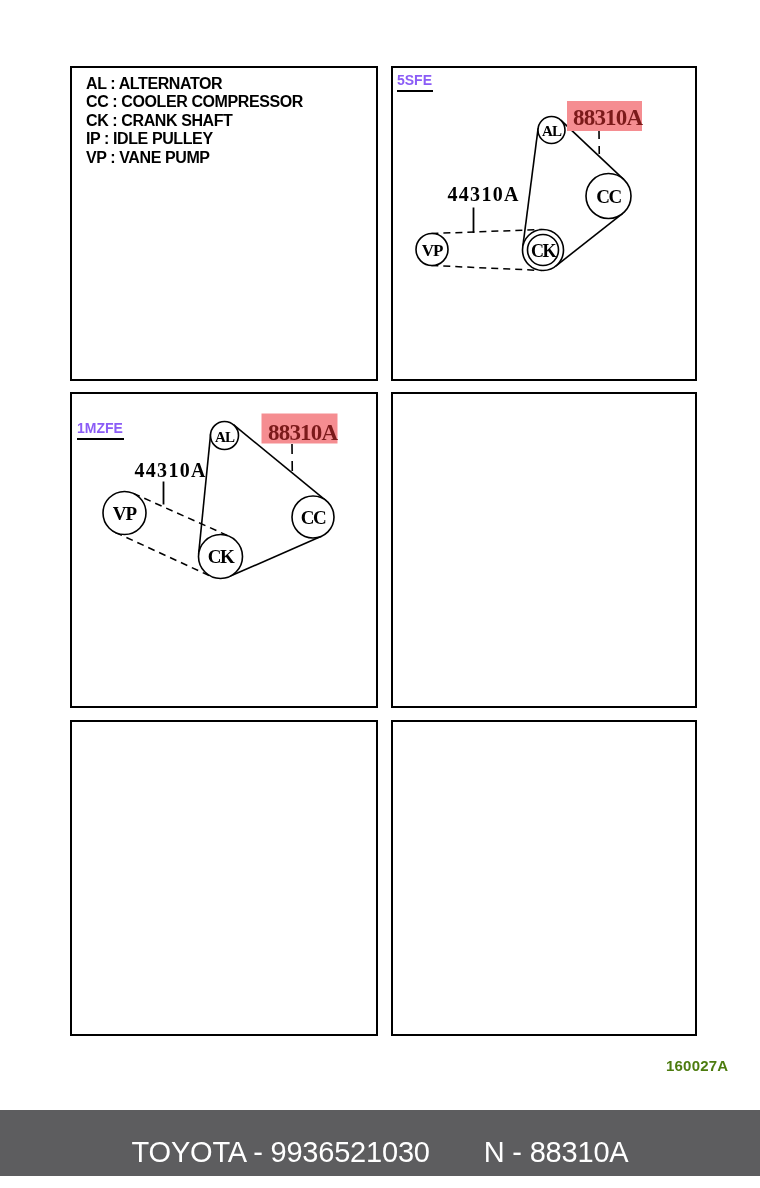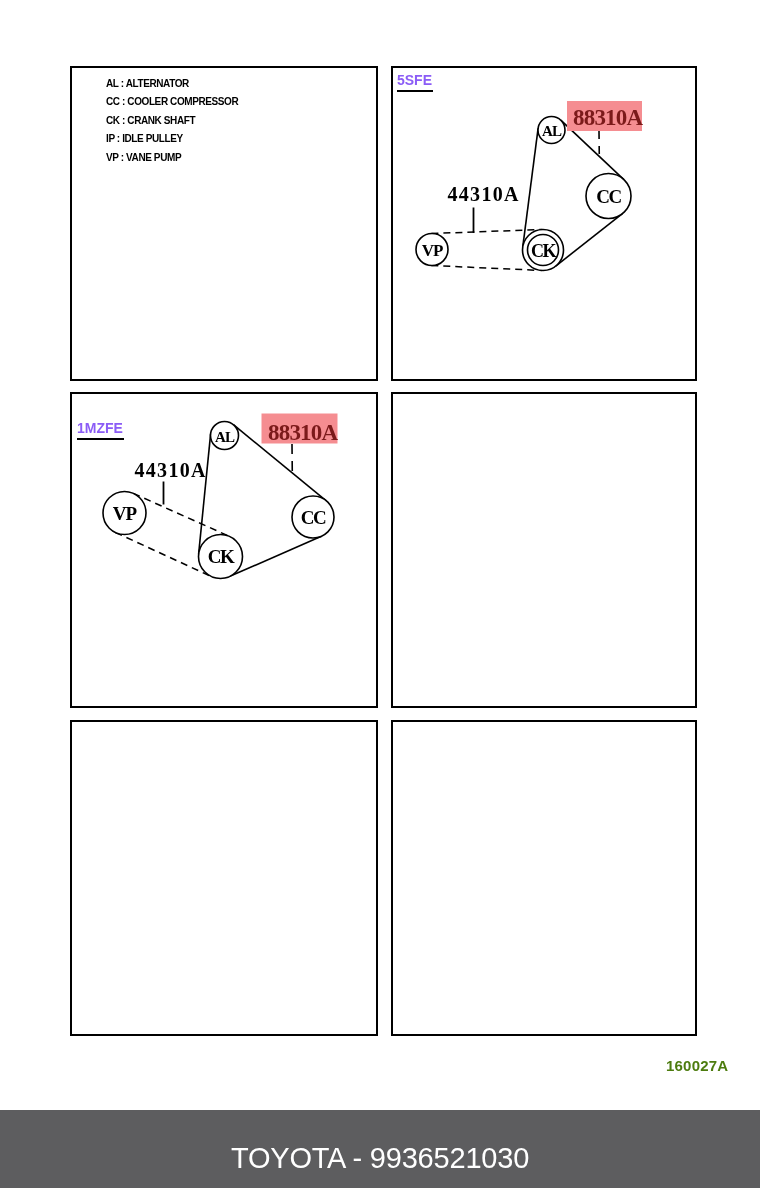--- a/index.html
+++ b/index.html
@@ -5,31 +5,31 @@
 html,body{margin:0;padding:0;}
 body{width:760px;height:1188px;background:#fff;position:relative;overflow:hidden;
      font-family:"Liberation Sans",sans-serif;}
 .box{position:absolute;border:2px solid #000;background:#fff;box-sizing:border-box;}
 #legend{left:70px;top:66px;width:308px;height:315px;}
 #b5sfe{left:391px;top:66px;width:306px;height:315px;}
 #b1mz{left:70px;top:392px;width:308px;height:316px;}
 #bmr{left:391px;top:392px;width:306px;height:316px;}
 #bbl{left:70px;top:720px;width:308px;height:316px;}
 #bbr{left:391px;top:720px;width:306px;height:316px;}
-.leg{position:absolute;left:86px;top:75px;font-size:10px;font-weight:bold;
-     line-height:18.4px;color:#000;letter-spacing:-0.4px;white-space:pre;margin-left:20px;}
+.leg{position:absolute;left:86px;top:75px;font-size:16px;font-weight:bold;
+     line-height:18.4px;color:#000;letter-spacing:-0.4px;white-space:pre;}
 .hdr{position:absolute;font-size:14px;font-weight:bold;color:#8b5cf6;
      border-bottom:2px solid #000;padding:0 1px 2.5px 0;line-height:13px;}
 #h5sfe{left:397px;top:74px;}
 #h1mz{left:77px;top:422px;}
 svg.ov{position:absolute;left:0;top:0;}
 .pn{font-family:"Liberation Serif",serif;font-weight:bold;}
 #code{position:absolute;left:666px;top:1057px;width:62px;text-align:center;
       font-size:15px;font-weight:bold;letter-spacing:0.2px;color:#4d7c0f;}
-#footer{position:absolute;left:0;top:1110px;width:760px;height:78px;background:#5d5d5f;
+#footer{position:absolute;left:0;top:1110px;width:760px;height:66px;background:#5d5d5f;
         display:flex;align-items:center;justify-content:center;column-gap:54px;
         color:#fff;font-size:29px;letter-spacing:-0.2px;}
 #footer span{display:block;padding-top:19px;}
 </style>
 </head>
 <body>
 <div class="box" id="legend"></div>
 <div class="box" id="b5sfe"></div>
 <div class="box" id="b1mz"></div>
 <div class="box" id="bmr"></div>
@@ -87,13 +87,14 @@
   <text class="pn" x="134.5" y="476.5" font-size="20" letter-spacing="1.3" fill="#000">44310A</text>
   <text class="pn" x="224.5" y="441.5" font-size="15" letter-spacing="-1" fill="#000" text-anchor="middle">AL</text>
   <text class="pn" x="313" y="523.5" font-size="19" letter-spacing="-1.5" fill="#000" text-anchor="middle">CC</text>
   <text class="pn" x="220.5" y="563" font-size="19" letter-spacing="-1.5" fill="#000" text-anchor="middle">CK</text>
   <text class="pn" x="124.5" y="519.5" font-size="19" letter-spacing="-1" fill="#000" text-anchor="middle">VP</text>
 </svg>
 
 <div id="code">160027A</div>
 <div id="footer">
     <span>TOYOTA - 9936521030</span>
+    <span>N - 88310A</span>
   </div>
 
 </body></html>

